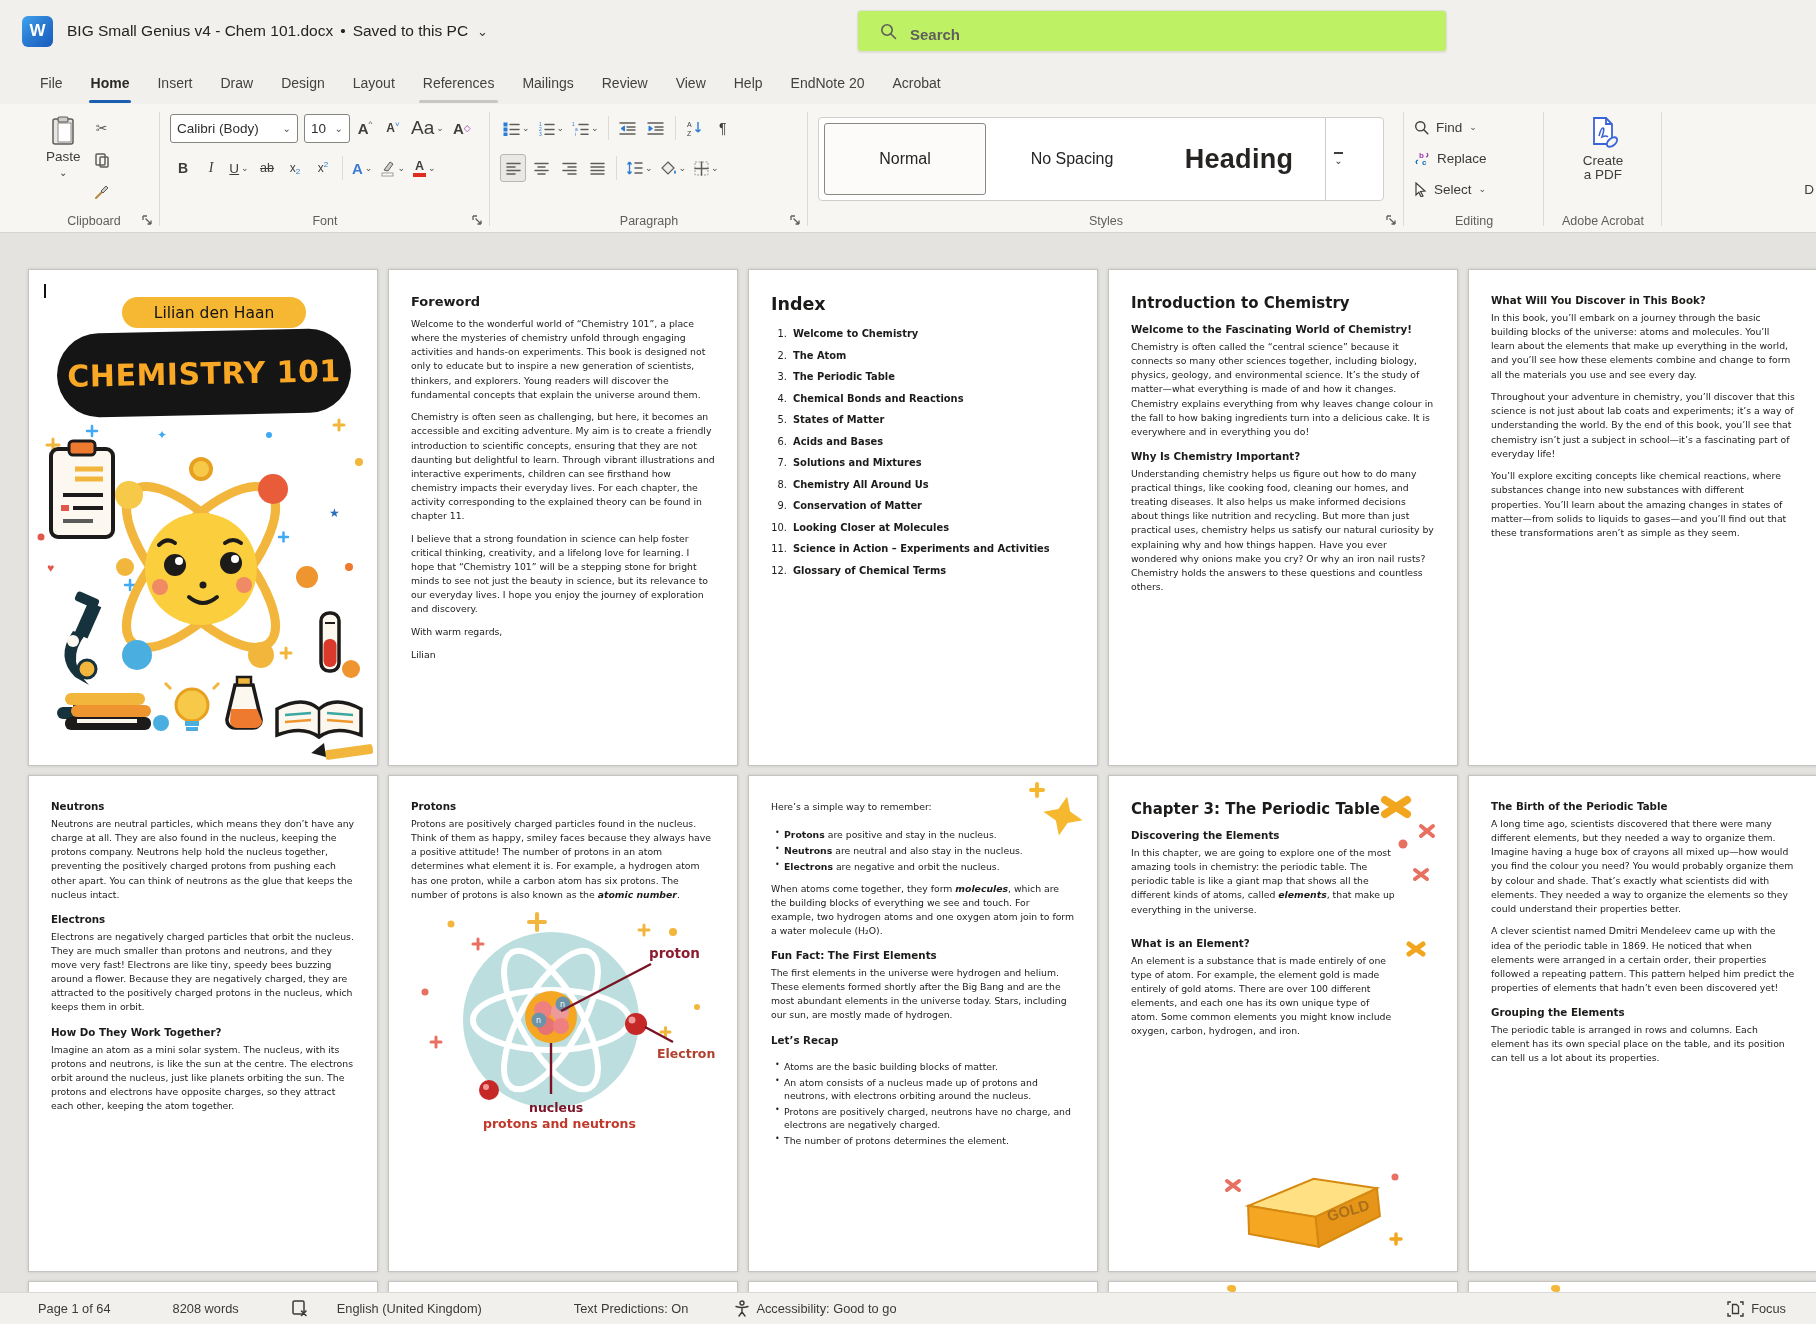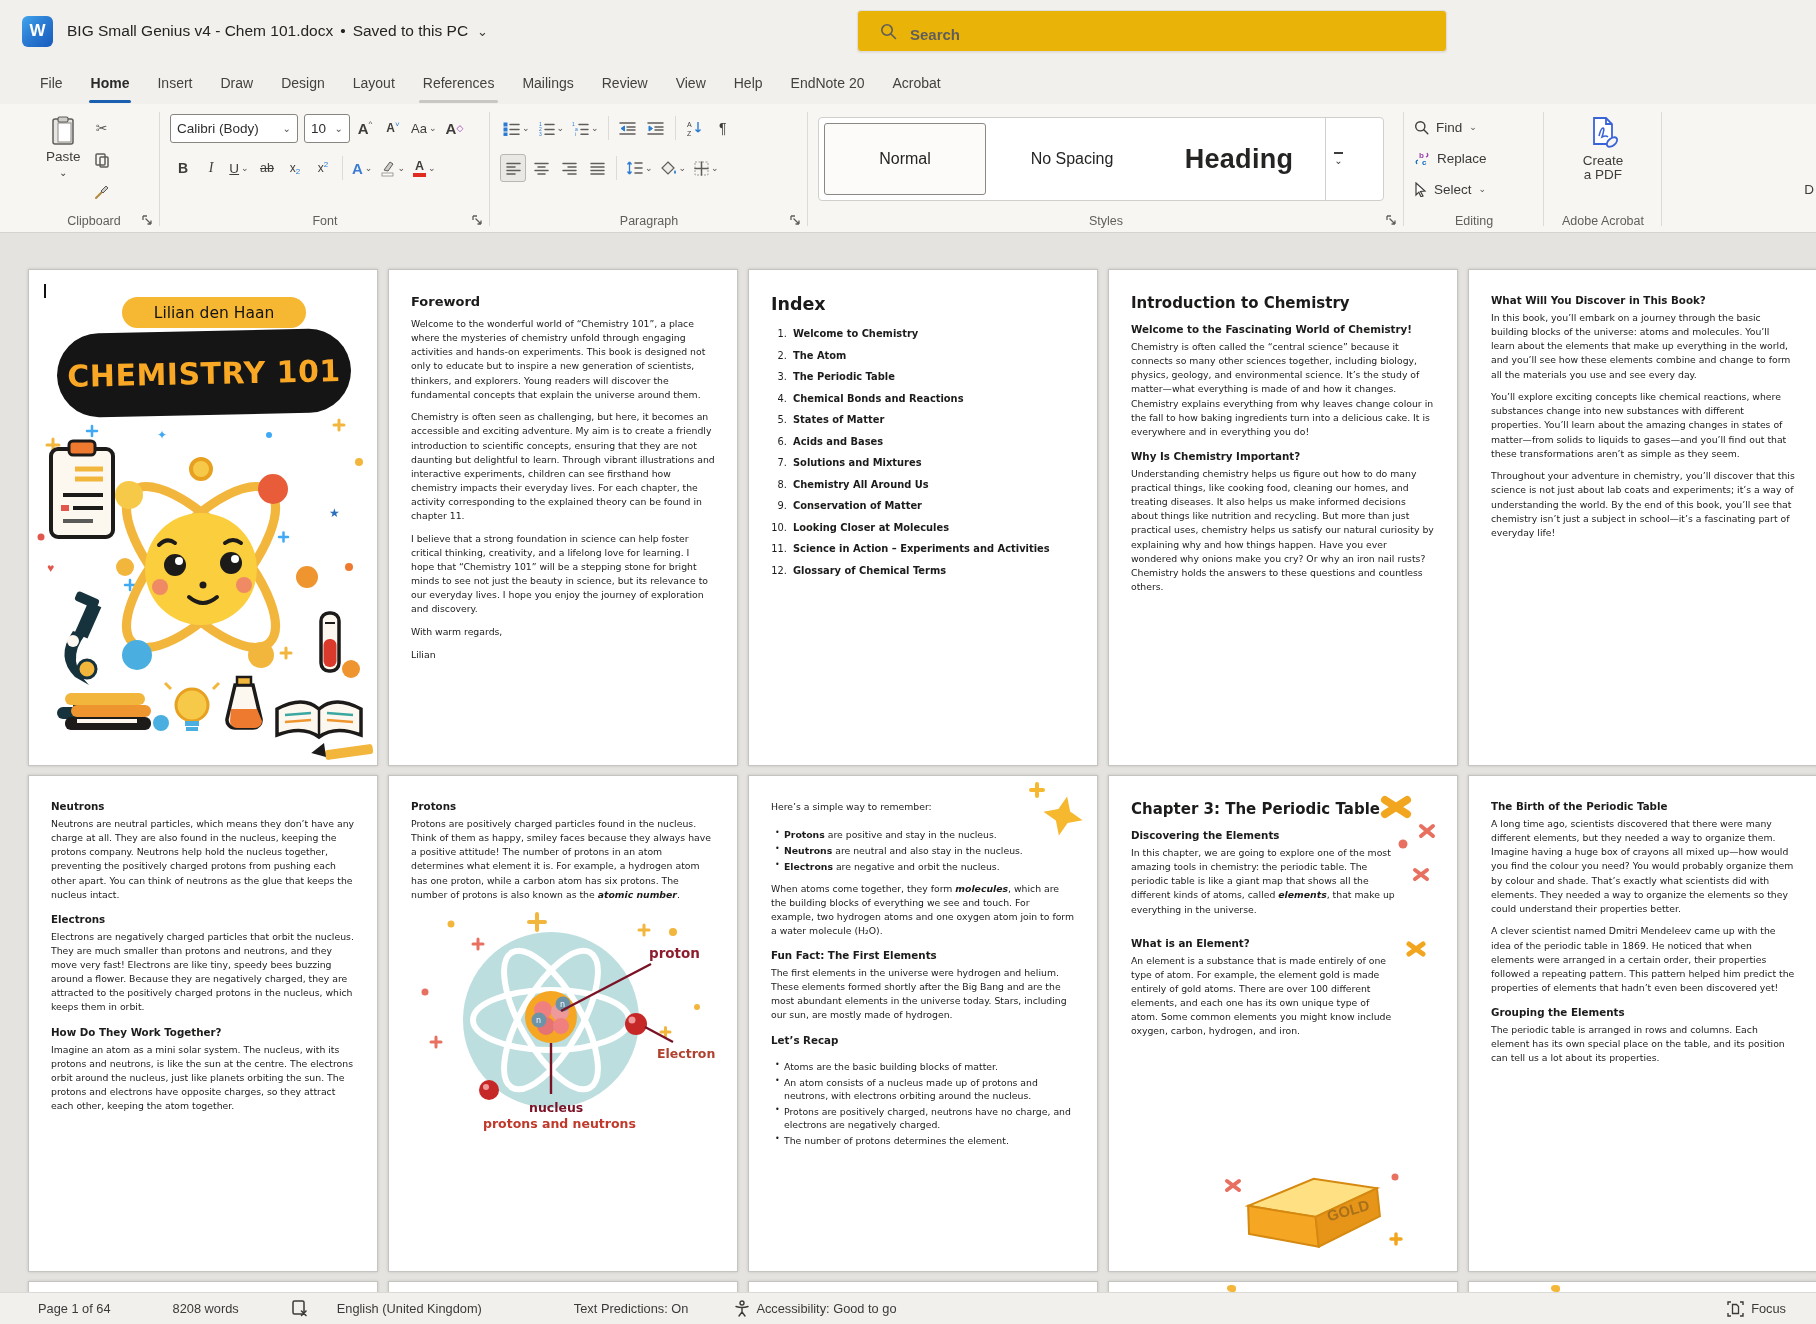--- a/index.html
+++ b/index.html
@@ -6,21 +6,21 @@
   html,body { width:1816px; height:1324px; overflow:hidden; }
   body { font-family:"Liberation Sans", sans-serif; background:#f2f0ec; position:relative; }
 
   
   .titlebar { position:absolute; left:0; top:0; width:1816px; height:62px; background:#f2f0ec; display:flex; align-items:center; }
   .wicon { width:31px; height:31px; margin-left:22px; border-radius:6px;
     background:linear-gradient(135deg,#41a5ee 0%,#2b7cd3 45%,#185abd 100%);
     color:#fff; font-weight:bold; font-size:17px; display:flex; align-items:center; justify-content:center; }
   .doctitle { margin-left:14px; font-size:15.5px; color:#252423; display:flex; align-items:center; gap:7px; }
   .doctitle .chev { font-size:13px; color:#3b3a39; margin-left:2px; }
-  .searchbox { position:absolute; left:857px; top:10px; width:590px; height:42px; background:#eab308;
+  .searchbox { position:absolute; left:857px; top:10px; width:590px; height:42px; background:#bef264;
     border:1px solid #e0deda; border-radius:4px; box-shadow:0 1px 2px rgba(0,0,0,.07);
     display:flex; align-items:center; padding-left:22px; gap:13px; }
   .searchbox .mag { width:17px; height:17px; }
   .searchbox .ph { color:#605e5c; font-size:15px; }
 
   
   .tabsrow { position:absolute; left:0; top:62px; width:1816px; height:42px; display:flex; align-items:stretch; padding-left:26px; background:#f2f0ec; }
   .tab { position:relative; display:flex; align-items:center; padding:0 14px; font-size:14px; color:#44423f; cursor:default; }
   .tab--active { color:#2b2a28; font-weight:700; }
   .tab--active::after { content:""; position:absolute; left:12px; right:12px; bottom:1px; height:3px; border-radius:2px; background:#1a5fb0; }
@@ -178,21 +178,21 @@
           </div>
           <div class="btn">
               <span class="glyphbtn">A</span>
               <span style="font-size:8px; margin-top:-10px;">^</span>
             </div>
           <div class="btn">
               <span class="glyphbtn" style="font-size:12px">A</span>
               <span style="font-size:8px; color:#2b7cd3; margin-top:-8px;">˅</span>
             </div>
           <div class="btn">
-              <span style="font-size:13px">Aa</span>
+              <span style="font-size:19px">Aa</span>
               <span class="dd">⌄</span>
             </div>
           <div class="btn">
               <span class="glyphbtn">A</span>
               <span style="font-size:9px; color:#9b3fae;">◇</span>
             </div>
         </div>
         <div class="rrow">
           <div class="btn">
               <span style="font-weight:800; font-size:14px;">B</span>
@@ -641,22 +641,22 @@
         <div class="pp">Chemistry is often called the “central science” because it connects so many other sciences together, including biology, physics, geology, and environmental science. It’s the study of matter—what everything is made of and how it changes. Chemistry explains everything from why leaves change colour in the fall to how baking ingredients turn into a delicious cake. It is everywhere and in everything you do!</div>
         <div class="ph">Why Is Chemistry Important?</div>
         <div class="pp">Understanding chemistry helps us figure out how to do many practical things, like cooking food, cleaning our homes, and treating diseases. It also helps us make informed decisions about things like nutrition and recycling. But more than just practical uses, chemistry helps us satisfy our natural curiosity by explaining why and how things happen. Have you ever wondered why onions make you cry? Or why an iron nail rusts? Chemistry holds the answers to these questions and countless others.</div>
       </div>
     </div>
 
     <div class="page">
       <div class="pagebody">
         <div class="ph">What Will You Discover in This Book?</div>
         <div class="pp">In this book, you’ll embark on a journey through the basic building blocks of the universe: atoms and molecules. You’ll learn about the elements that make up everything in the world, and you’ll see how these elements combine and change to form all the materials you use and see every day.</div>
+        <div class="pp">Throughout your adventure in chemistry, you’ll discover that this science is not just about lab coats and experiments; it’s a way of understanding the world. By the end of this book, you’ll see that chemistry isn’t just a subject in school—it’s a fascinating part of everyday life!</div>
         <div class="pp">You’ll explore exciting concepts like chemical reactions, where substances change into new substances with different properties. You’ll learn about the amazing changes in states of matter—from solids to liquids to gases—and you’ll find out that these transformations aren’t as simple as they seem.</div>
-        <div class="pp">Throughout your adventure in chemistry, you’ll discover that this science is not just about lab coats and experiments; it’s a way of understanding the world. By the end of this book, you’ll see that chemistry isn’t just a subject in school—it’s a fascinating part of everyday life!</div>
       </div>
     </div>
 
     <div class="page">
       <div class="pagebody">
         <div class="ph">Neutrons</div>
         <div class="pp">Neutrons are neutral particles, which means they don’t have any charge at all. They are also found in the nucleus, keeping the protons company. Neutrons help hold the nucleus together, preventing the positively charged protons from pushing each other apart. You can think of neutrons as the glue that keeps the nucleus intact.</div>
         <div class="ph">Electrons</div>
         <div class="pp">Electrons are negatively charged particles that orbit the nucleus. They are much smaller than protons and neutrons, and they move very fast! Electrons are like tiny, speedy bees buzzing around a flower. Because they are negatively charged, they are attracted to the positively charged protons in the nucleus, which keeps them in orbit.</div>
         <div class="ph">How Do They Work Together?</div>

